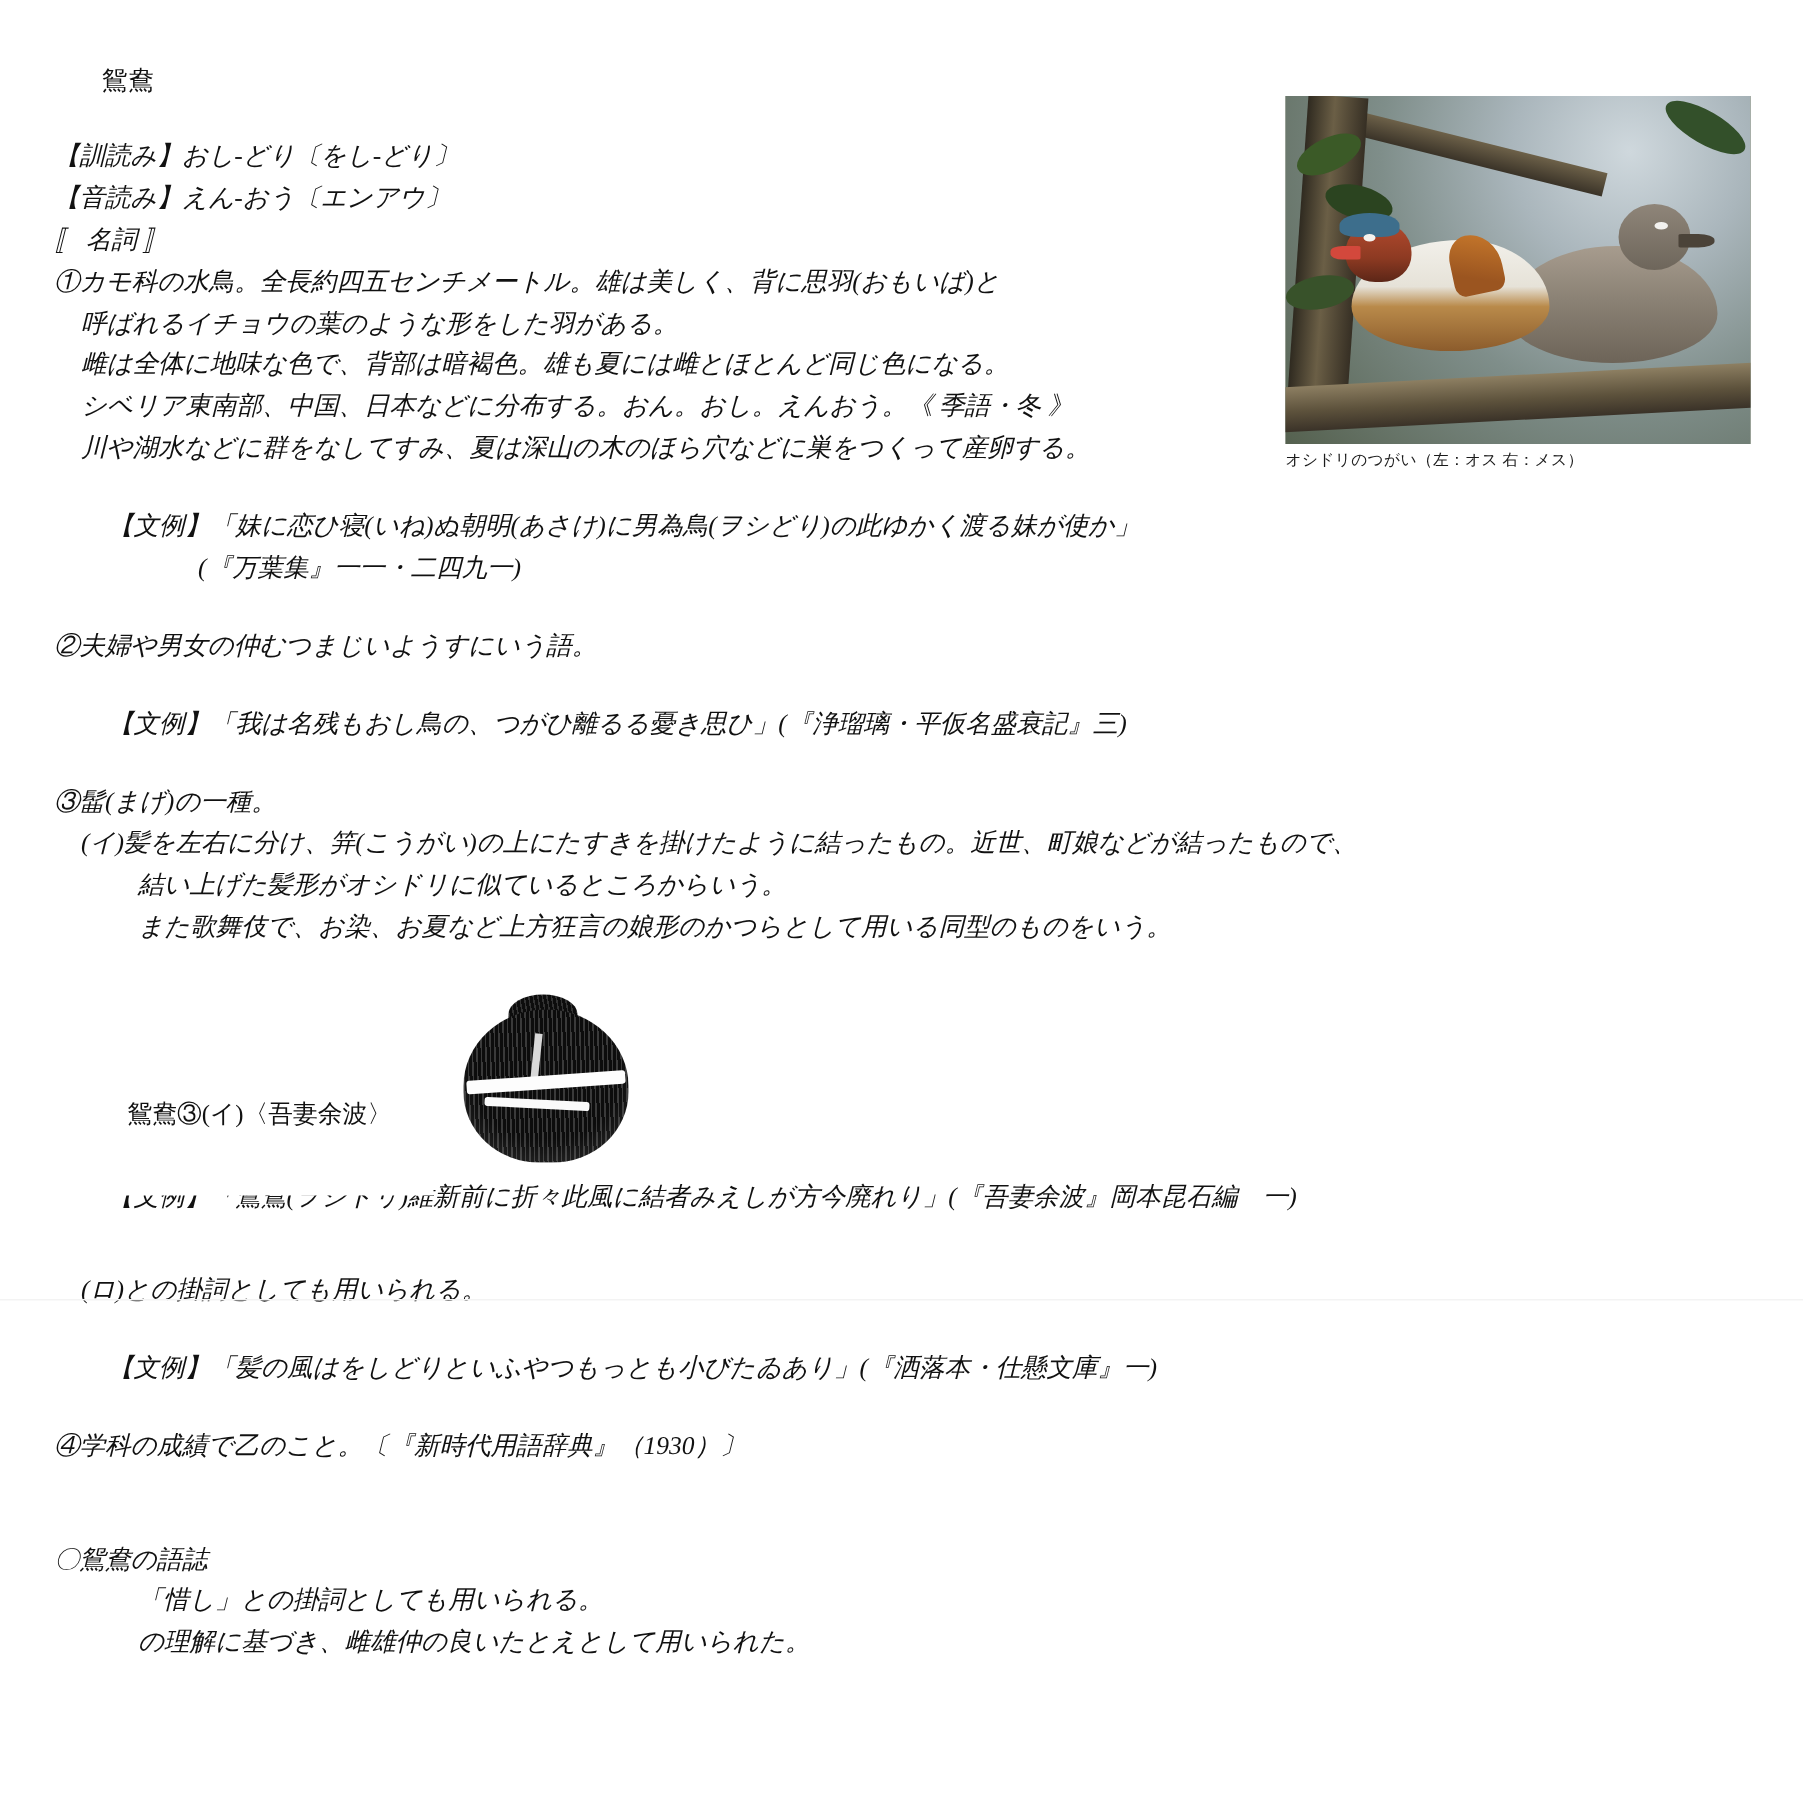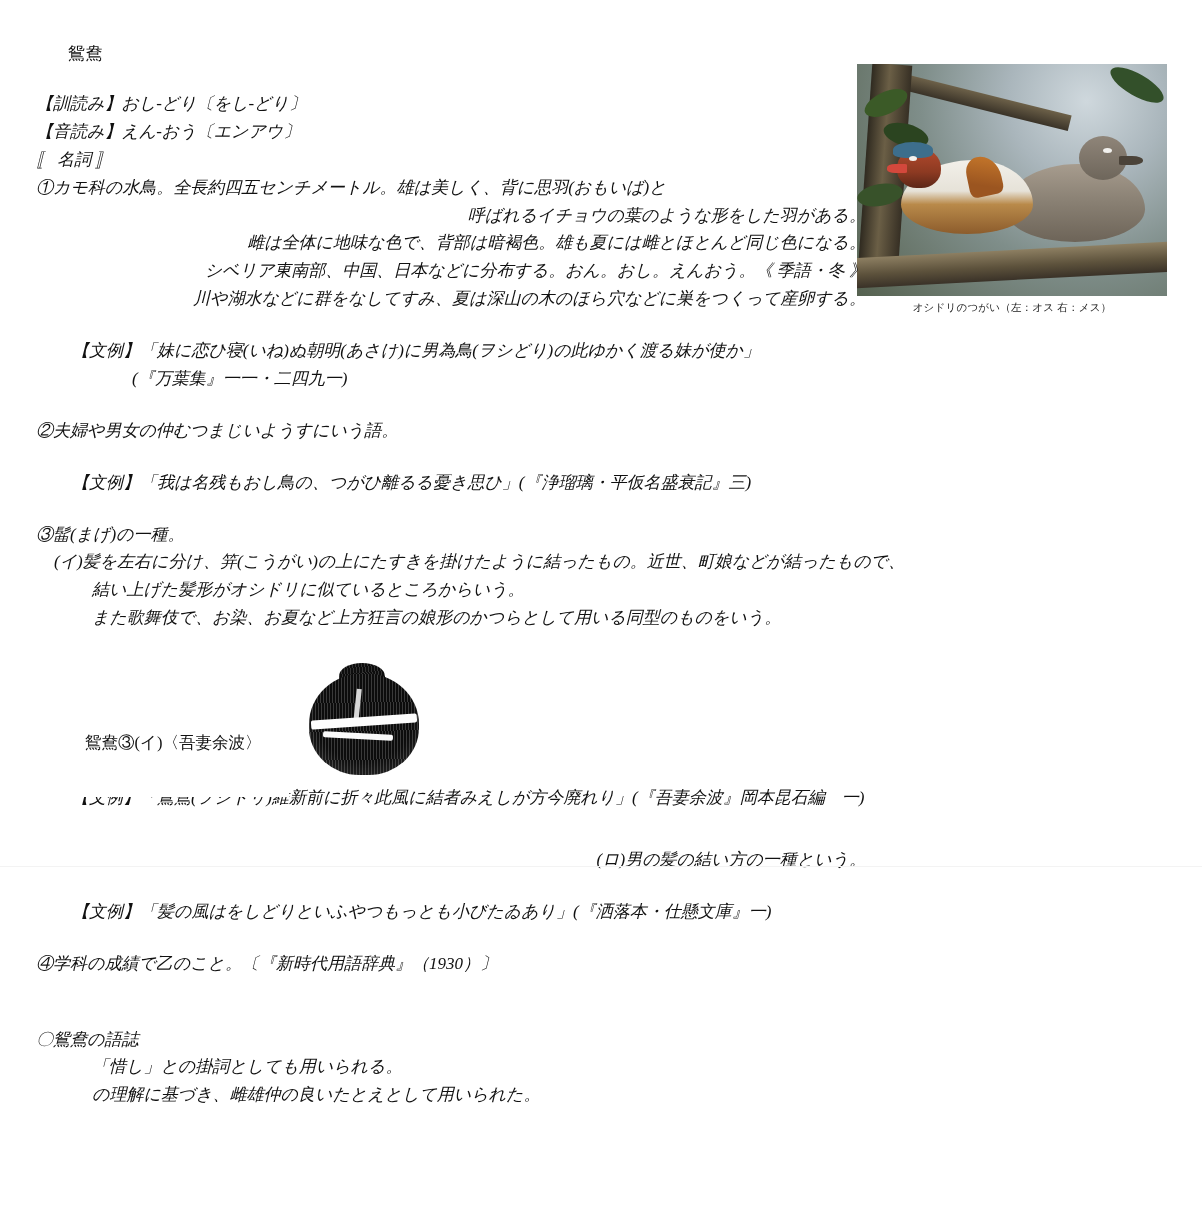--- a/index.html
+++ b/index.html
@@ -36,21 +36,21 @@
     left: 36px;
     top: 90px;
     width: 830px;
   }
   .ln {
     white-space: pre;
     font-size: 17px;
     line-height: 1.64;
     font-style: italic;
   }
-  .ln.indent1 { padding-left: 18px; text-align: right; }
+  .ln.indent1 { padding-left: 18px; }
   .ln.indent2 { padding-left: 36px; }
   .ln.indent3 { padding-left: 56px; }
   .ln.indent5 { padding-left: 96px; }
   .gap-m { height: 24px; }
   .gap-l { height: 34px; }
   .gap-xl { height: 48px; }
 
   
   .photo-block {
     position: absolute;
@@ -144,21 +144,20 @@
     position: absolute; left: 246px; top: 84px; width: 9px; height: 5px;
     background: #f2f1ee; border-radius: 50%;
   }
   .photo .duck-m-eye {
     position: absolute; left: 52px; top: 92px; width: 8px; height: 5px;
     background: #f4f2ee; border-radius: 50%;
   }
   .photo-caption {
     margin-top: 3px;
     width: 310px;
-    text-align: center;
     font-family: "Liberation Sans", sans-serif;
     font-size: 10.5px;
     color: #1a1a1a;
     letter-spacing: 0.2px;
   }
 
   
   .mage-wrap {
     position: absolute;
     left: 303px;
@@ -292,21 +291,21 @@
     <div class="ln indent1">(イ)髪を左右に分け、笄(こうがい)の上にたすきを掛けたように結ったもの。近世、町娘などが結ったもので、</div>
     <div class="ln indent3">結い上げた髪形がオシドリに似ているところからいう。</div>
     <div class="ln indent3">また歌舞伎で、お染、お夏など上方狂言の娘形のかつらとして用いる同型のものをいう。</div>
 
     <div style="height:152px"></div>
 
     <div class="ln indent2"><span>【文例】</span><span>「鴛鴦(ヲシドリ)維新前に折々此風に結者みえしが方今廃れり」(『吾妻余波』岡本昆石編　一)</span></div>
 
     <div class="gap-l"></div>
 
-    <div class="ln indent1">(ロ)男の髪の結い方の一種という。</div>
+    <div class="ln indent1">(ロ)との掛詞としても用いられる。</div>
 
     <div class="gap-m"></div>
 
     <div class="ln indent2"><span>【文例】</span><span>「髪の風はをしどりといふやつもっとも小びたゐあり」(『洒落本・仕懸文庫』一)</span></div>
 
     <div class="gap-m"></div>
 
     <div class="ln">④学科の成績で乙のこと。〔『新時代用語辞典』（1930）〕</div>
 
     <div class="gap-xl"></div>

